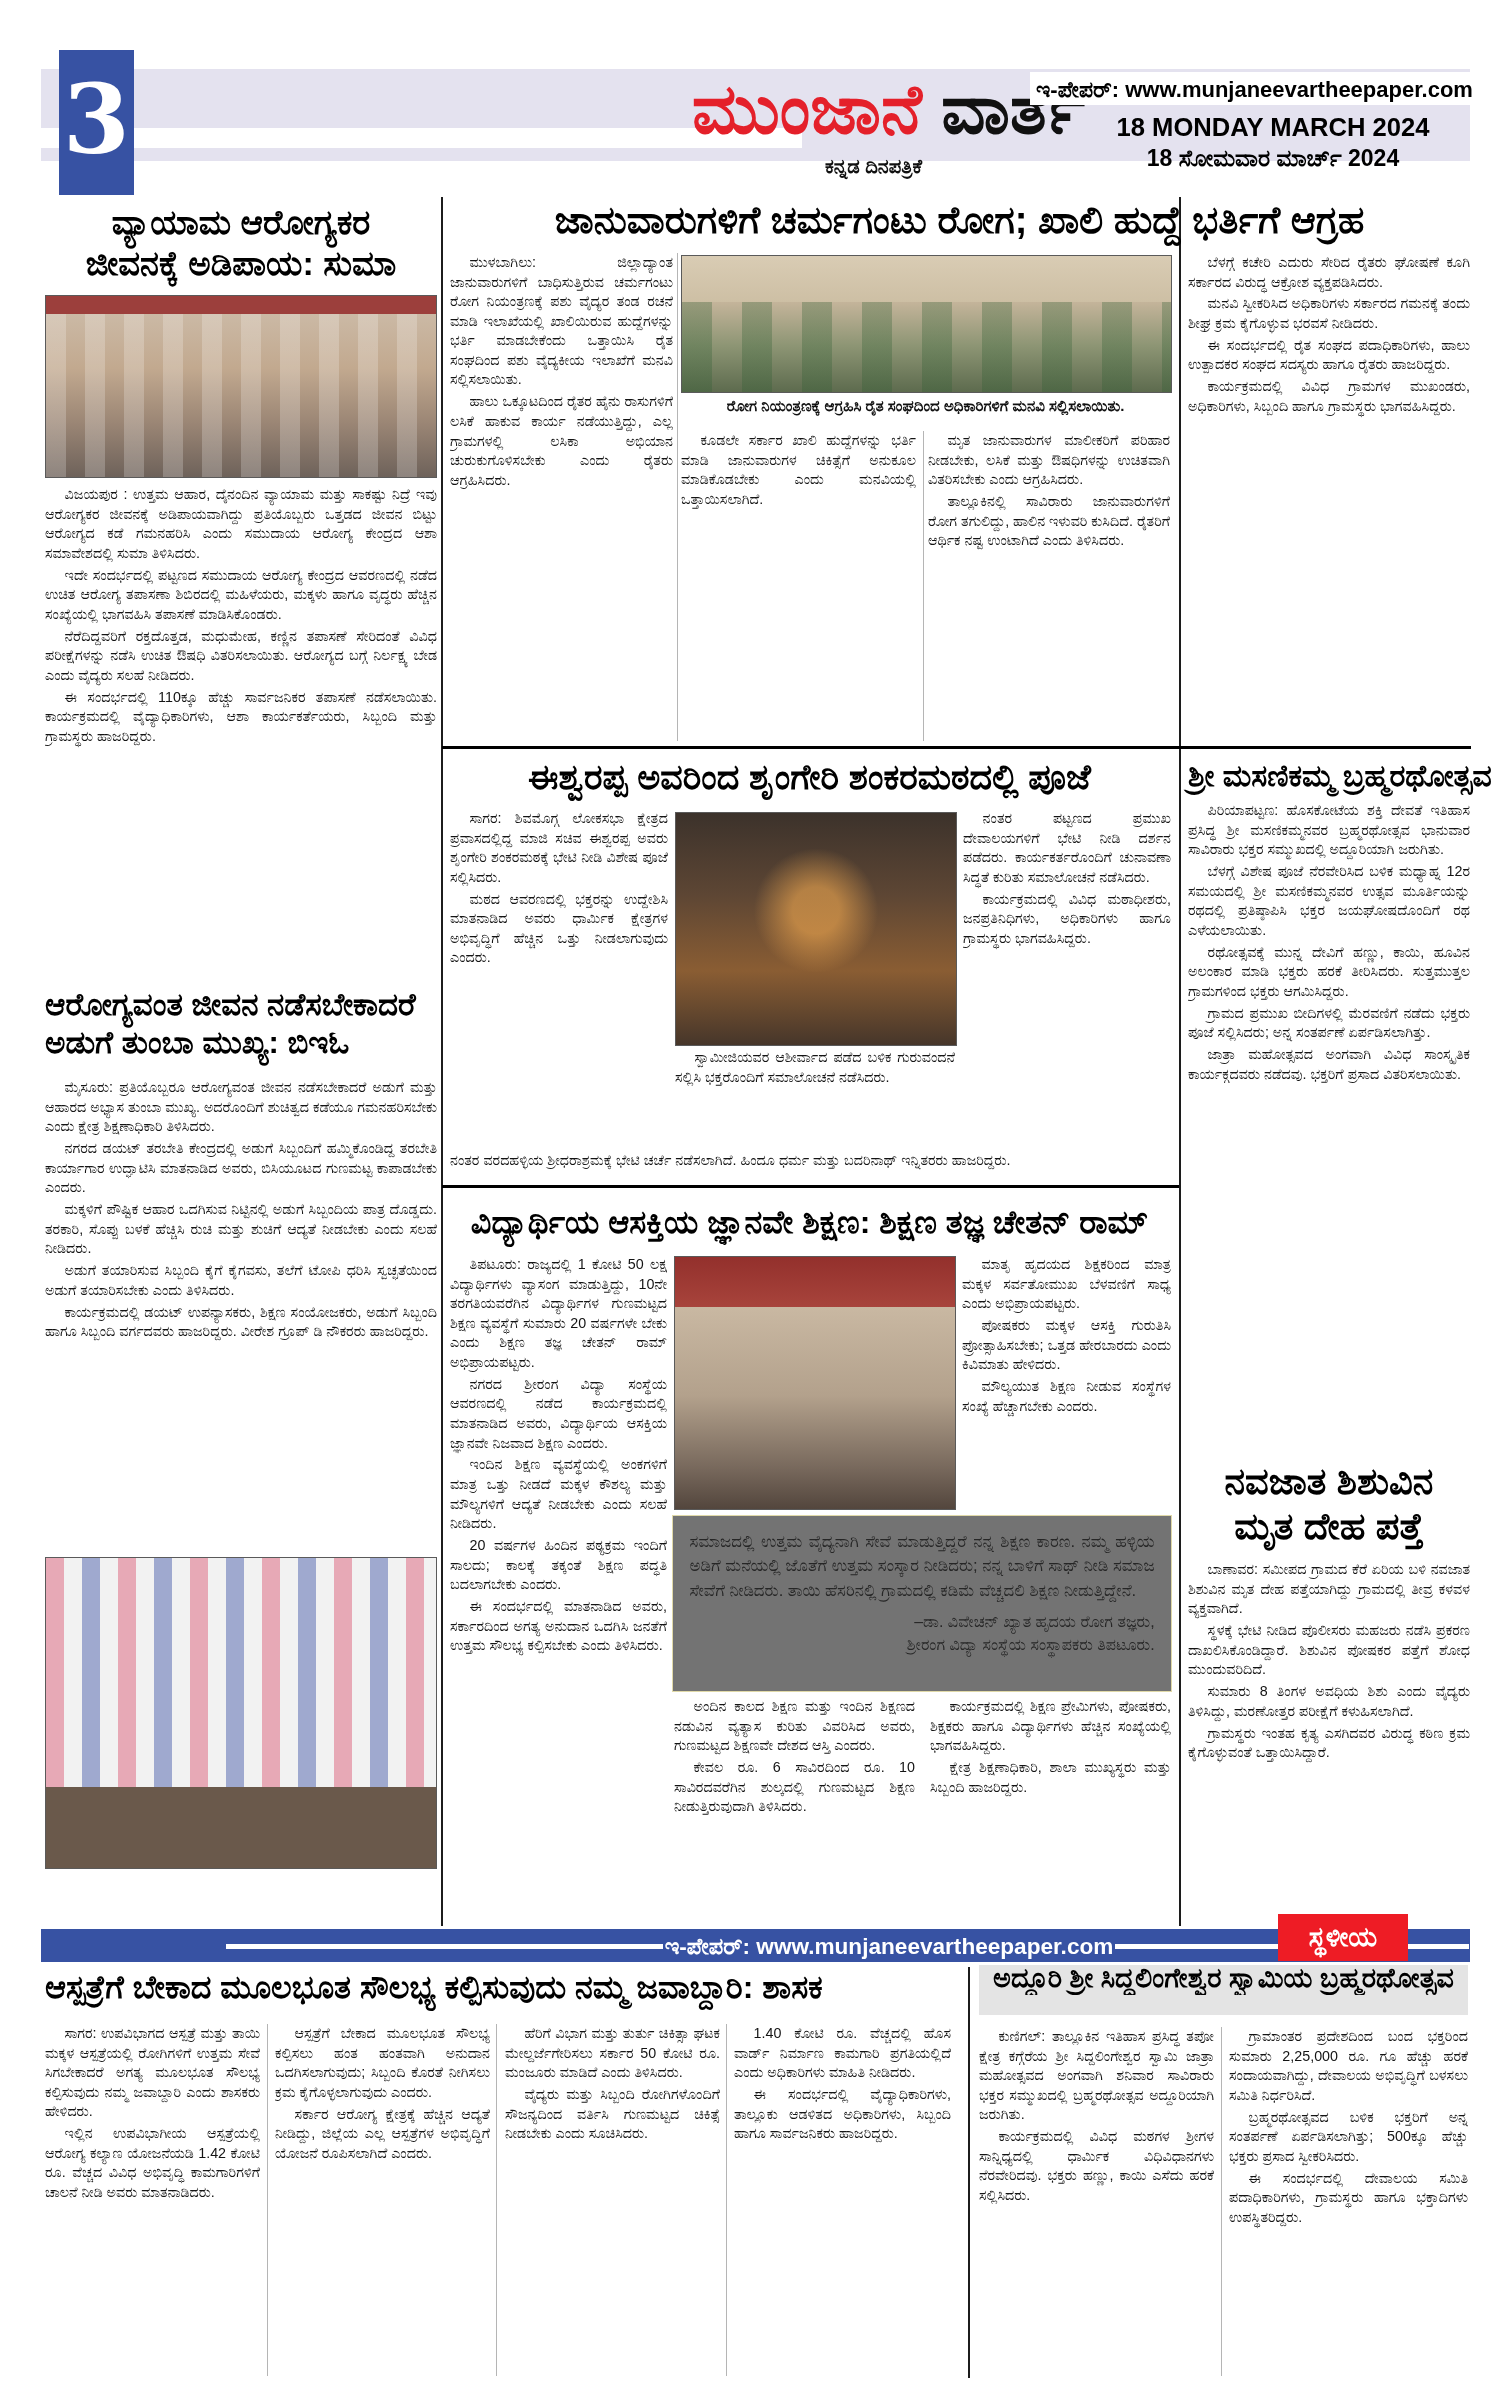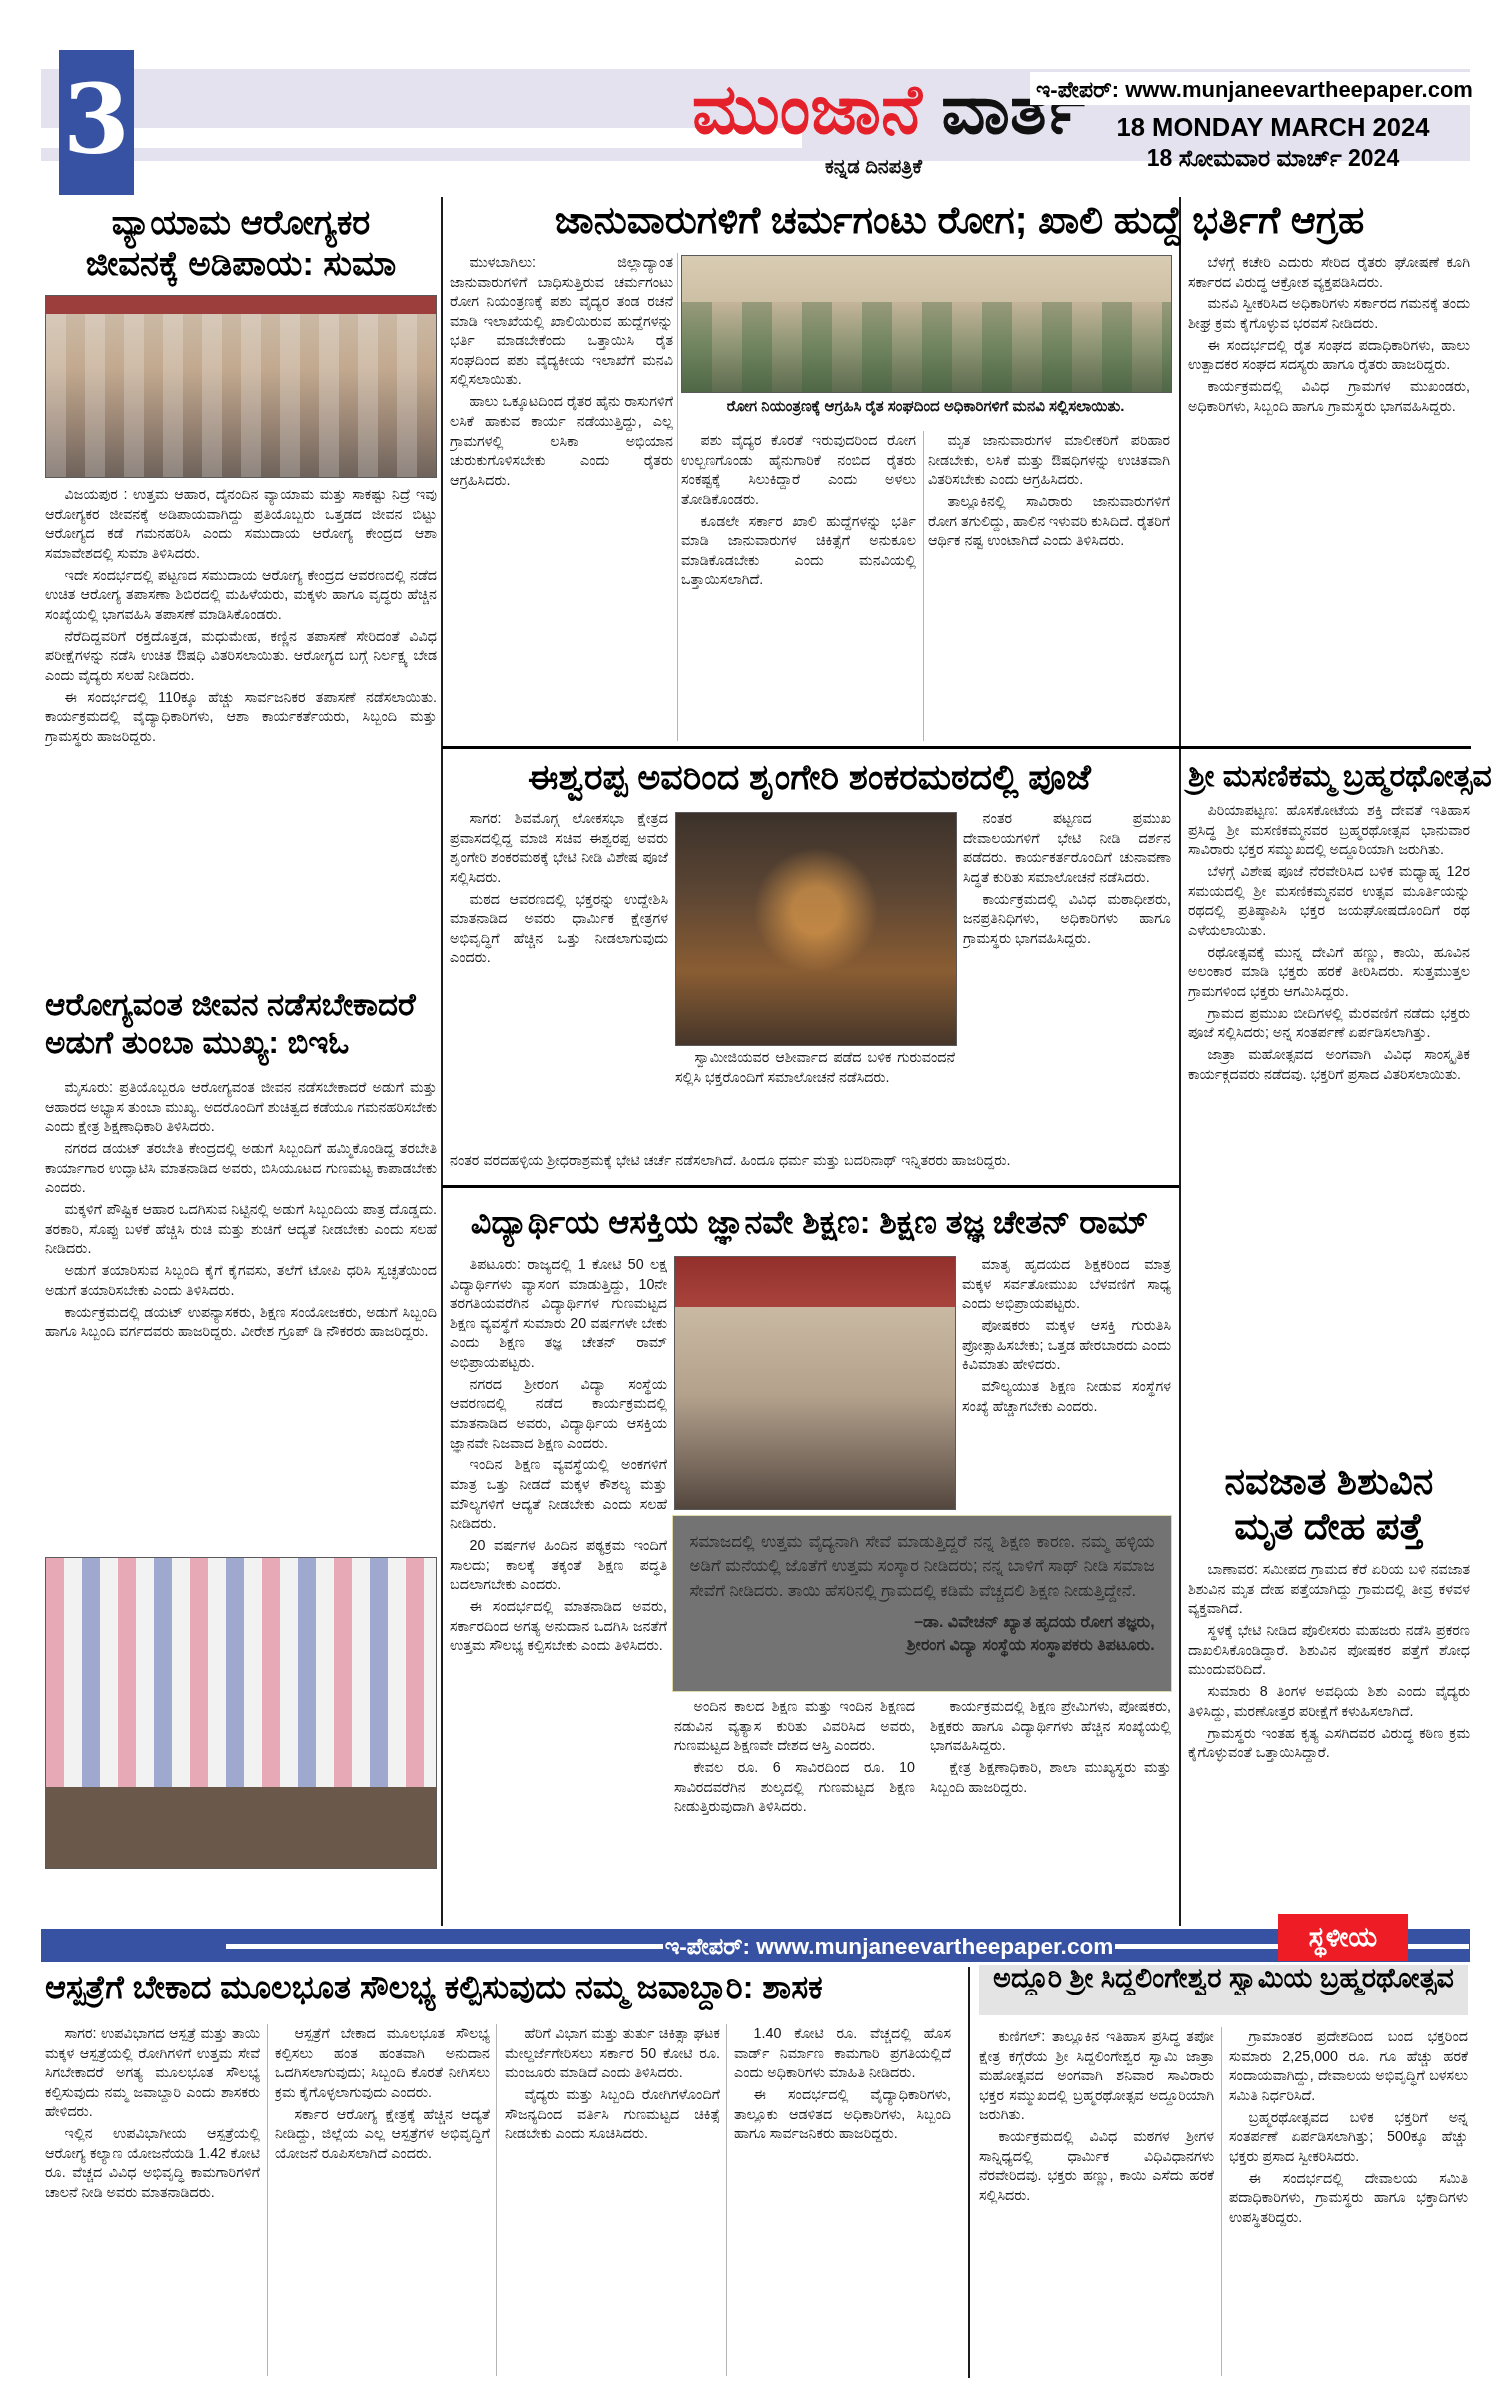--- a/index.html
+++ b/index.html
@@ -25,21 +25,21 @@
     radial-gradient(circle at 50% 42%,rgba(255,178,82,.55) 0 12%,rgba(0,0,0,0) 32%),
     linear-gradient(180deg,#3c322b 0%,#5d4634 35%,#8a5d33 68%,#46362a 100%)}
   .ph-e{background:
     linear-gradient(180deg,#93302c 0%,#a8443c 20%,rgba(0,0,0,0) 20%),
     linear-gradient(180deg,#c9b8a2 20%,#b3a18c 55%,#75665a 85%,#53463d 100%)}
   .ph-a2{background:
     linear-gradient(0deg,#6a594b 0%,#6a594b 26%,rgba(0,0,0,0) 26%),
     repeating-linear-gradient(90deg,#e7a9b6 0 18px,#f2f2f2 18px 36px,#9fa9cf 36px 54px,#f2f2f2 54px 72px)}
   .quote-box{background:#737373;border:0.8px solid #e0d9a8;padding:13.6px 16.6px;
              font-size:16.6px;line-height:1.5;color:#262626;text-align:justify}
-  .quote-attr{text-align:right;font-weight:bold;font-size:16px;line-height:1.45;margin-top:6px}
+  .quote-attr{text-align:right;font-weight:normal;font-size:16px;line-height:1.45;margin-top:6px}
   .caption{font-weight:bold;font-size:15px;text-align:center;color:#111;line-height:1.3}
 </style>
 </head>
 <body>
 
 <div class="page">
 
   <div class="abs" style="left:41px;top:69px;width:1429px;height:92px;background:#e4e2ef"></div>
   <div class="abs" style="left:41px;top:128px;width:761px;height:19.6px;background:#ffffff"></div>
   <div class="abs" style="left:59px;top:50px;width:75px;height:145px;background:#3752a3;color:#fff;
@@ -87,21 +87,20 @@
   <div class="photo ph-a2" style="left:45px;top:1557px;width:390px;height:310px"></div>
 
   <div class="abs hl" style="left:448px;top:197px;width:1023px;font-size:38px;white-space:nowrap">ಜಾನುವಾರುಗಳಿಗೆ ಚರ್ಮಗಂಟು ರೋಗ; ಖಾಲಿ ಹುದ್ದೆ ಭರ್ತಿಗೆ ಆಗ್ರಹ</div>
   <div class="abs body-text" style="left:450px;top:253px;width:223px;height:488px">
       <p>ಮುಳಬಾಗಿಲು: ಜಿಲ್ಲಾದ್ಯಾಂತ ಜಾನುವಾರುಗಳಿಗೆ ಬಾಧಿಸುತ್ತಿರುವ ಚರ್ಮಗಂಟು ರೋಗ ನಿಯಂತ್ರಣಕ್ಕೆ ಪಶು ವೈದ್ಯರ ತಂಡ ರಚನೆ ಮಾಡಿ ಇಲಾಖೆಯಲ್ಲಿ ಖಾಲಿಯಿರುವ ಹುದ್ದೆಗಳನ್ನು ಭರ್ತಿ ಮಾಡಬೇಕೆಂದು ಒತ್ತಾಯಿಸಿ ರೈತ ಸಂಘದಿಂದ ಪಶು ವೈದ್ಯಕೀಯ ಇಲಾಖೆಗೆ ಮನವಿ ಸಲ್ಲಿಸಲಾಯಿತು.</p>
       <p>ಹಾಲು ಒಕ್ಕೂಟದಿಂದ ರೈತರ ಹೈನು ರಾಸುಗಳಿಗೆ ಲಸಿಕೆ ಹಾಕುವ ಕಾರ್ಯ ನಡೆಯುತ್ತಿದ್ದು, ಎಲ್ಲ ಗ್ರಾಮಗಳಲ್ಲಿ ಲಸಿಕಾ ಅಭಿಯಾನ ಚುರುಕುಗೊಳಿಸಬೇಕು ಎಂದು ರೈತರು ಆಗ್ರಹಿಸಿದರು.</p>
     </div>
   <div class="photo ph-b" style="left:681px;top:255px;width:489px;height:136px"></div>
   <div class="abs caption" style="left:681px;top:396px;width:489px;height:27px">ರೋಗ ನಿಯಂತ್ರಣಕ್ಕೆ ಆಗ್ರಹಿಸಿ ರೈತ ಸಂಘದಿಂದ ಅಧಿಕಾರಿಗಳಿಗೆ ಮನವಿ ಸಲ್ಲಿಸಲಾಯಿತು.</div>
   <div class="abs body-text" style="left:681px;top:431px;width:235px;height:310px">
-      <p>ಪಶು ವೈದ್ಯರ ಕೊರತೆ ಇರುವುದರಿಂದ ರೋಗ ಉಲ್ಬಣಗೊಂಡು ಹೈನುಗಾರಿಕೆ ನಂಬಿದ ರೈತರು ಸಂಕಷ್ಟಕ್ಕೆ ಸಿಲುಕಿದ್ದಾರೆ ಎಂದು ಅಳಲು ತೋಡಿಕೊಂಡರು.</p>
       <p>ಕೂಡಲೇ ಸರ್ಕಾರ ಖಾಲಿ ಹುದ್ದೆಗಳನ್ನು ಭರ್ತಿ ಮಾಡಿ ಜಾನುವಾರುಗಳ ಚಿಕಿತ್ಸೆಗೆ ಅನುಕೂಲ ಮಾಡಿಕೊಡಬೇಕು ಎಂದು ಮನವಿಯಲ್ಲಿ ಒತ್ತಾಯಿಸಲಾಗಿದೆ.</p>
     </div>
   <div class="abs body-text" style="left:928px;top:431px;width:242px;height:310px">
       <p>ಮೃತ ಜಾನುವಾರುಗಳ ಮಾಲೀಕರಿಗೆ ಪರಿಹಾರ ನೀಡಬೇಕು, ಲಸಿಕೆ ಮತ್ತು ಔಷಧಿಗಳನ್ನು ಉಚಿತವಾಗಿ ವಿತರಿಸಬೇಕು ಎಂದು ಆಗ್ರಹಿಸಿದರು.</p>
       <p>ತಾಲ್ಲೂಕಿನಲ್ಲಿ ಸಾವಿರಾರು ಜಾನುವಾರುಗಳಿಗೆ ರೋಗ ತಗುಲಿದ್ದು, ಹಾಲಿನ ಇಳುವರಿ ಕುಸಿದಿದೆ. ರೈತರಿಗೆ ಆರ್ಥಿಕ ನಷ್ಟ ಉಂಟಾಗಿದೆ ಎಂದು ತಿಳಿಸಿದರು.</p>
     </div>
   <div class="abs body-text" style="left:1188px;top:253px;width:282px;height:488px">
       <p>ಬೆಳಗ್ಗೆ ಕಚೇರಿ ಎದುರು ಸೇರಿದ ರೈತರು ಘೋಷಣೆ ಕೂಗಿ ಸರ್ಕಾರದ ವಿರುದ್ಧ ಆಕ್ರೋಶ ವ್ಯಕ್ತಪಡಿಸಿದರು.</p>
       <p>ಮನವಿ ಸ್ವೀಕರಿಸಿದ ಅಧಿಕಾರಿಗಳು ಸರ್ಕಾರದ ಗಮನಕ್ಕೆ ತಂದು ಶೀಘ್ರ ಕ್ರಮ ಕೈಗೊಳ್ಳುವ ಭರವಸೆ ನೀಡಿದರು.</p>
       <p>ಈ ಸಂದರ್ಭದಲ್ಲಿ ರೈತ ಸಂಘದ ಪದಾಧಿಕಾರಿಗಳು, ಹಾಲು ಉತ್ಪಾದಕರ ಸಂಘದ ಸದಸ್ಯರು ಹಾಗೂ ರೈತರು ಹಾಜರಿದ್ದರು.</p>

